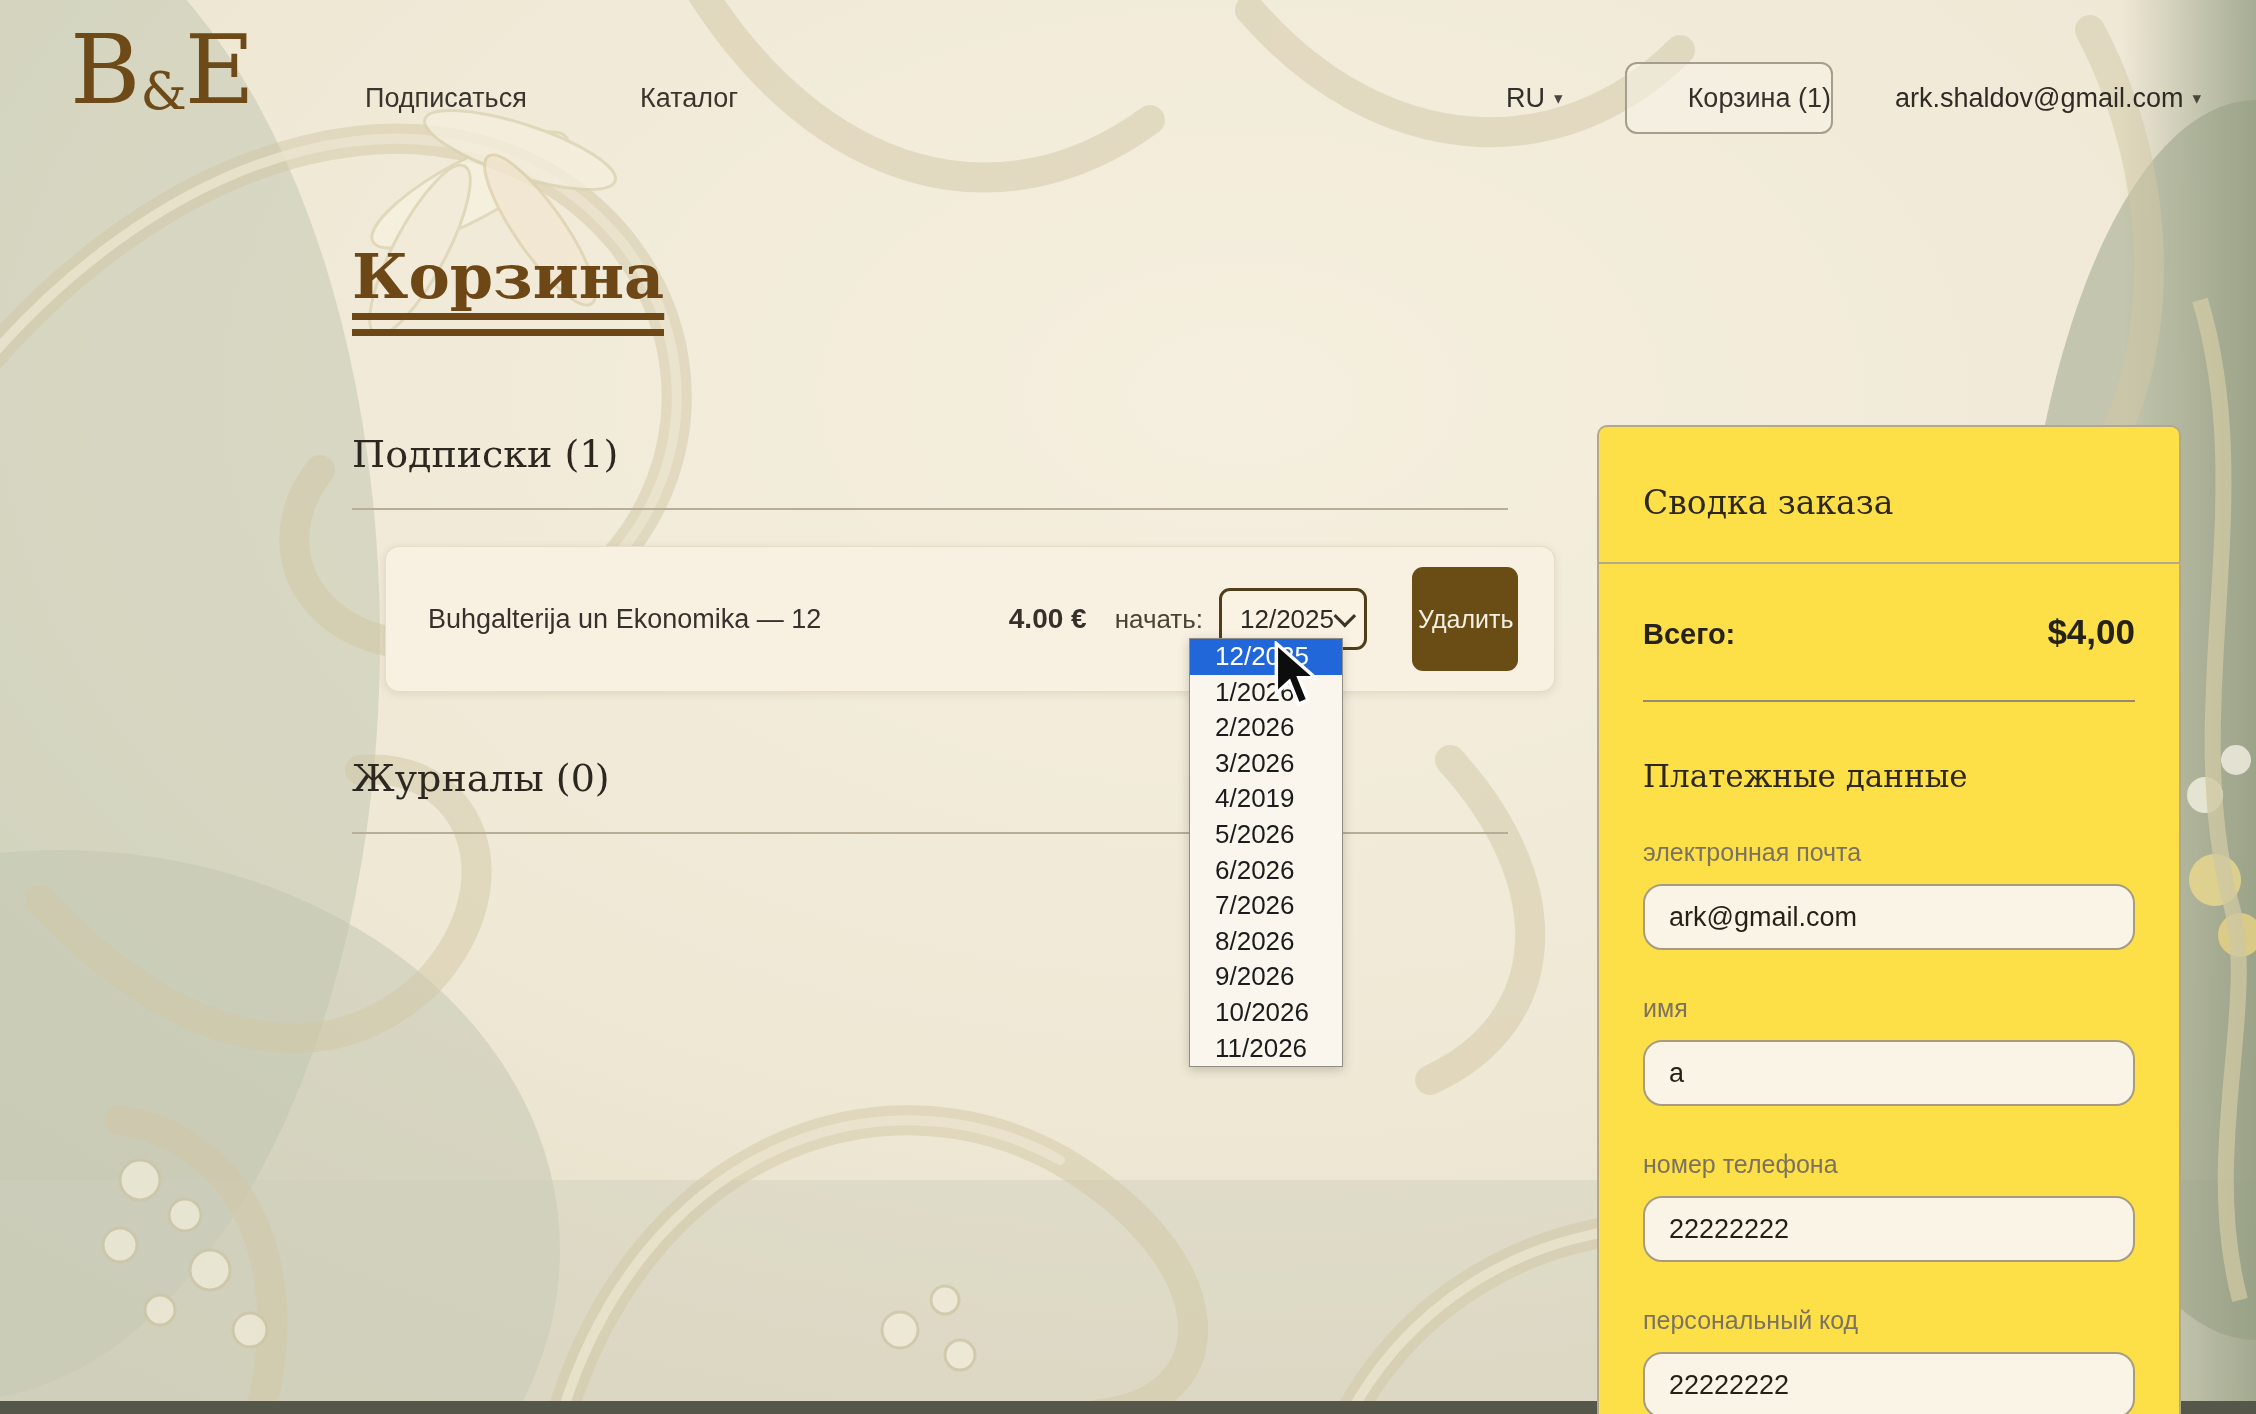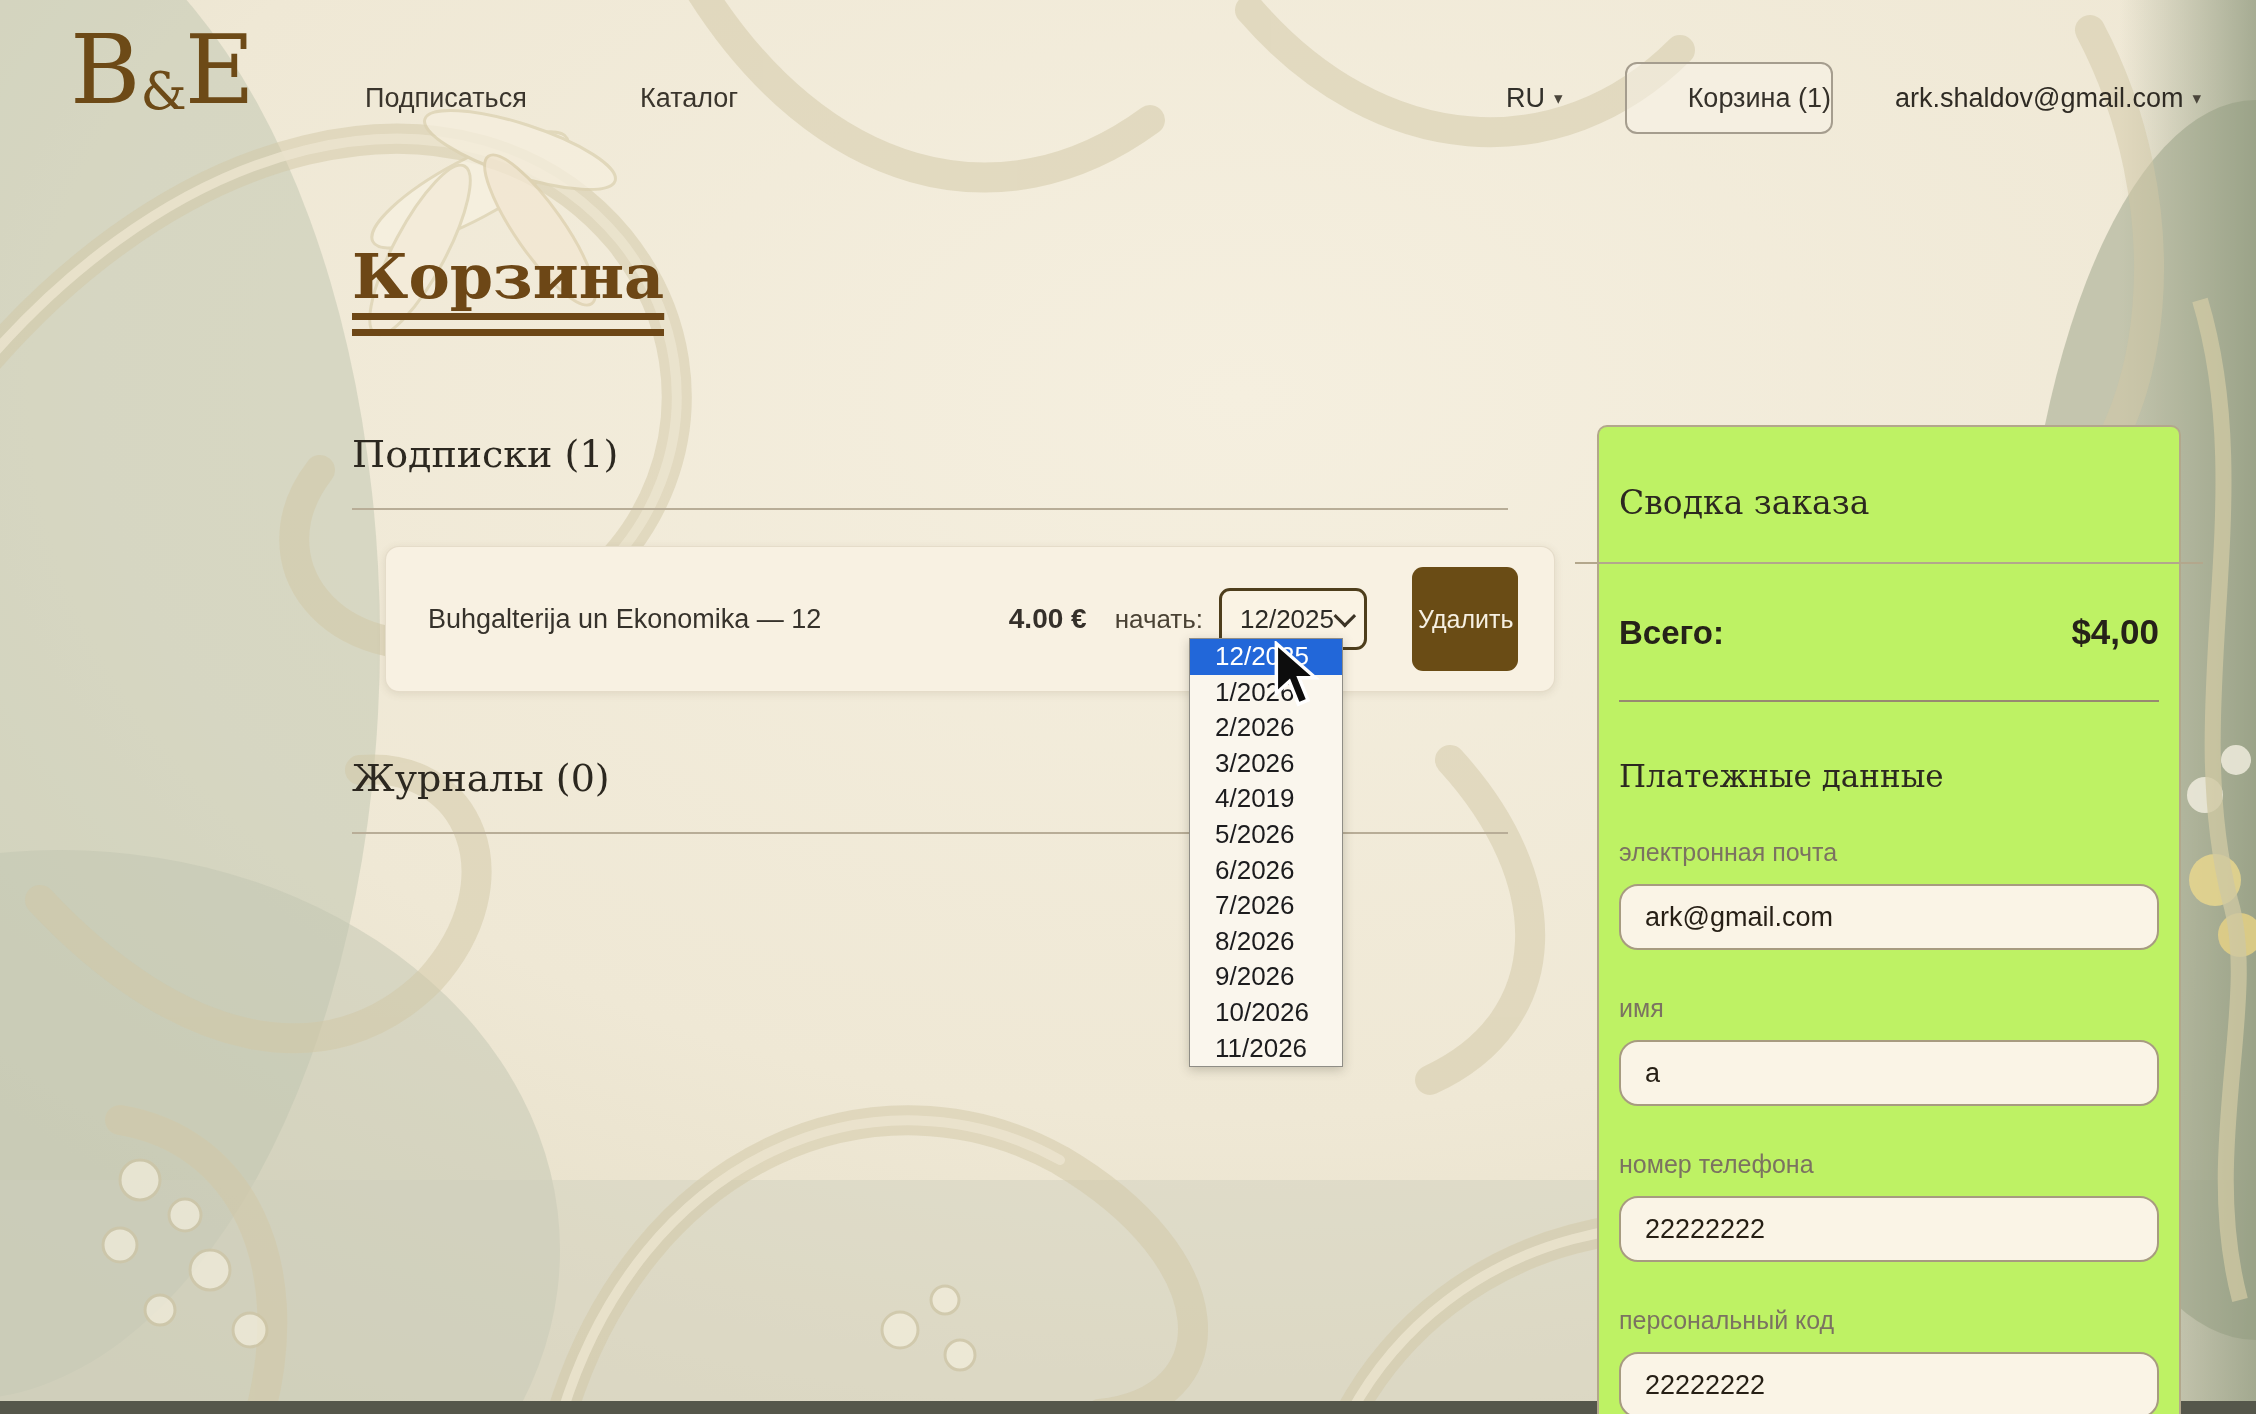--- a/index.html
+++ b/index.html
@@ -49,27 +49,27 @@
   
   .dropdown{position:absolute;left:1189px;top:638px;width:152px;background:#faf6ed;
         border:1px solid #8f8d86;box-shadow:0 3px 10px rgba(60,55,40,.25);z-index:20;}
   .option{height:35.6px;line-height:35.6px;padding-left:25px;font-size:26px;color:#1c1c1e;cursor:pointer;}
   .option.selected{background:#2267d9;color:#ffffff;}
 
   .cursor{position:absolute;left:1272px;top:641px;z-index:30;pointer-events:none;}
 
   
   .summary{position:absolute;left:1597px;top:425px;width:584px;height:989px;z-index:4;
-        background:#bef264;border:2px solid #b3a78c;border-bottom:none;border-radius:10px 10px 0 0;
-        box-sizing:border-box;padding:0 20px;}
+        background:#fde047;border:2px solid #b3a78c;border-bottom:none;border-radius:10px 10px 0 0;
+        box-sizing:border-box;padding:0 44px;}
   .summary-h{margin:56px 0 0;font-family:"DejaVu Serif","Liberation Serif",serif;font-weight:400;
         font-size:33px;color:#2c2820;}
   .full-divider{border:none;border-top:2px solid #b3a78c;margin:40px -44px 0;}
   .total-row{margin-top:48px;display:flex;justify-content:space-between;align-items:baseline;}
-  .total-label{font-size:33px;font-weight:700;color:#262219;}
+  .total-label{font-size:29px;font-weight:700;color:#262219;}
   .total-value{font-size:35px;font-weight:700;color:#262219;}
   .inset-divider{border:none;border-top:2px solid #978971;margin:48px 0 0;}
   .payment-h{margin:56px 0 0;font-family:"DejaVu Serif","Liberation Serif",serif;font-weight:400;
         font-size:31px;color:#2c2820;}
   .field{margin-top:44px;}
   .field label{display:block;font-size:25px;color:#7b7261;margin-bottom:17px;}
   .field input{width:100%;height:66px;box-sizing:border-box;border:2px solid #a79b80;border-radius:19px;
         background:#faf4e6;padding:0 24px;font-size:27px;color:#261f15;font-family:"Liberation Sans",sans-serif;outline:none;}
 
   .bottom-strip{position:absolute;left:0;bottom:0;width:100%;height:13px;background:#55574b;z-index:3;}

